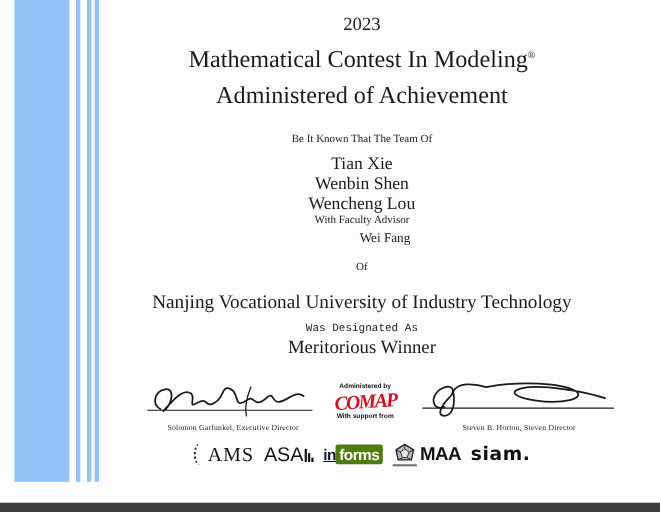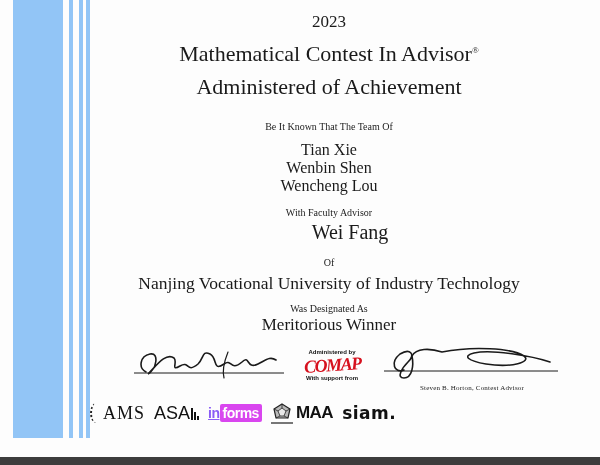--- a/index.html
+++ b/index.html
@@ -16,54 +16,54 @@
 
   
   .content { position:absolute; left:90px; top:0; width:478px; text-align:center; }
   .year     { margin-top:12px; font-size:17px; }
   .title    { margin-top:9px;  font-size:22px; }
   .title sup{ font-size:9px; vertical-align:super; }
   .subtitle { margin-top:7px;  font-size:22px; }
   .small-label { font-size:10px; color:#222; }
   .lbl-known      { margin-top:21px; }
   .team           { margin-top:9px; font-size:16px; line-height:18px; }
-  .lbl-advisor    { margin-top:12px; }
-  .advisor-name   { margin-top:3px; font-size:20px;padding-left:42px; }
+  .lbl-advisor    { margin-top:0; }
+  .advisor-name   { margin-top:3px; font-size:12px;padding-left:42px; }
   .lbl-of         { margin-top:13px; }
-  .institution    { margin-top:5px; font-size:17.5px; }
-  .lbl-designated { margin-top:9px; }
+  .institution    { margin-top:16px; font-size:17.5px; }
+  .lbl-designated { margin-top:9px;font-family:Liberation Mono, monospace; }
   .award          { margin-top:1px; font-size:17px; }
 
   
   .signatures { position:absolute; left:90px; top:344px; width:478px; height:54px; }
   .sig-block { position:absolute; }
   .sig-left  { left:42px;  width:160px; text-align:center; }
   .sig-right { left:292px; width:180px; text-align:center; }
   .sig-caption { font-size:7px; letter-spacing:.2px; color:#222;
                  font-family:"Liberation Serif","DejaVu Serif",serif; margin-top:-2px; }
   .sig-center { position:absolute; left:206px; width:72px; text-align:center; top:5px; }
   .tiny-bold { font-size:6px; font-weight:bold; font-family:"Liberation Sans","DejaVu Sans",sans-serif; color:#111; }
   .comap { font-size:18px; font-weight:bold; font-style:italic; letter-spacing:-1.5px;
            color:#d6111e; font-family:"Liberation Serif",serif; line-height:20px;
            transform:rotate(-4deg); display:inline-block; }
 
   
   .sponsors { position:absolute; left:90px; top:399px; width:478px; height:28px;
-              display:flex; align-items:center; gap:9px;
+              display:flex; justify-content:center; align-items:center; gap:9px;
               font-family:"Liberation Sans","DejaVu Sans",sans-serif; }
   .logo-item { display:flex; align-items:center; color:#111; }
   .ams-text { font-family:"Liberation Serif",serif; font-size:18px; letter-spacing:1px; }
   .laurel { width:12px; height:20px; border-left:2px dotted #222; border-radius:50% 0 0 50%; margin-right:1px; }
   .asa-text { font-family:Liberation Sans, sans-serif; font-size:18px; letter-spacing:0; }
   .asa-mark { display:flex; align-items:flex-end; gap:1px; margin-left:1px; height:14px; }
   .asa-mark i { display:block; width:2px; background:#111; }
   .asa-b1 { height:12px; } .asa-b2 { height:8px; } .asa-b3 { height:4px; }
   .informs { font-size:14px; font-weight:bold; letter-spacing:-.5px; }
-  .inf-pre { color:#8b5cf6;text-decoration:underline; }
-  .inf-box { background:#d946ef; color:#fff; padding:1px 3px; border-radius:2px; }
+  .inf-pre { color:#0f172a;text-decoration:underline; }
+  .inf-box { background:#4d7c0f; color:#fff; padding:1px 3px; border-radius:2px; }
   .maa-icon { margin-right:3px; display:flex; flex-direction:column; align-items:center; }
   .maa-strip { width:22px; height:2px; background:#777; margin-top:1px; }
   .maa-text { font-size:17px; font-weight:bold; letter-spacing:-.5px; }
   .siam-text { font-size:17px; font-weight:bold; letter-spacing:.5px;
                font-family:"DejaVu Sans","Liberation Sans",sans-serif; }
 
   
   .bottom-band { position:absolute; left:0; bottom:0; width:600px; height:8px; background:#3d3d3d; }
 </style>
 </head>
@@ -72,21 +72,21 @@
 <div class="page">
 
   <div class="bar-wide"></div>
   <div class="stripe s1"></div>
   <div class="stripe s2"></div>
   <div class="stripe s3"></div>
 
   <div class="content">
     <div class="year">2023</div>
     <div class="title">
-      <span>Mathematical Contest In Advisor</span><sup>®</sup>
+      <span>Mathematical Contest In Modeling</span><sup>®</sup>
     </div>
     <div class="subtitle">Administered of Achievement</div>
 
     <div class="small-label lbl-known">Be It Known That The Team Of</div>
 
     <div class="team">
       <div>Tian Xie</div>
       <div>Wenbin Shen</div>
       <div>Wencheng Lou</div>
     </div>
@@ -102,35 +102,36 @@
   </div>
 
   <div class="signatures">
 
     <div class="sig-block sig-left">
       <svg width="160" height="38" viewBox="0 0 160 38">
         <path d="M14 28 C6 24, 8 12, 18 10 C28 8, 24 26, 16 30 C24 22, 34 8, 42 14 C46 18, 38 28, 48 22 C58 16, 54 30, 66 20 C72 14, 70 6, 78 10 C86 14, 80 28, 92 20 C100 14, 98 28, 110 18 C118 10, 114 26, 126 20 C134 16, 138 12, 144 16" fill="none" stroke="#1a1a1a" stroke-width="1.6" stroke-linecap="round"></path>
         <path d="M2 29 L152 29" fill="none" stroke="#1a1a1a" stroke-width="1"></path>
         <path d="M96 8 C92 18, 90 26, 92 34" fill="none" stroke="#1a1a1a" stroke-width="1.2" stroke-linecap="round"></path>
       </svg>
+      <div class="sig-caption">Solomon Garfunkel, Executive Director</div>
     </div>
 
     <div class="sig-center">
       <div class="tiny-bold">Administered by</div>
       <div class="comap">COMAP</div>
       <div class="tiny-bold">With support from</div>
     </div>
 
     <div class="sig-block sig-right">
       <svg width="180" height="38" viewBox="0 0 180 38">
         <path d="M22 26 C12 30, 8 18, 18 10 C28 4, 34 10, 26 18 C20 24, 14 34, 22 34 C30 34, 32 22, 30 12" fill="none" stroke="#1a1a1a" stroke-width="1.6" stroke-linecap="round"></path>
         <path d="M30 12 C34 4, 48 4, 60 8 C90 2, 130 4, 142 12 C150 18, 130 24, 104 20 C86 17, 80 12, 92 9 C110 5, 150 12, 168 18" fill="none" stroke="#1a1a1a" stroke-width="1.6" stroke-linecap="round"></path>
         <path d="M2 27 L176 27" fill="none" stroke="#1a1a1a" stroke-width="1"></path>
       </svg>
-      <div class="sig-caption">Steven B. Horton, Contest Advisor</div>
+      <div class="sig-caption">Steven B. Horton, Steven Director</div>
     </div>
 
   </div>
 
   <div class="sponsors">
     <div class="logo-item">
       <span class="laurel"></span>
       <span class="ams-text">AMS</span>
     </div>
     <div class="logo-item">

